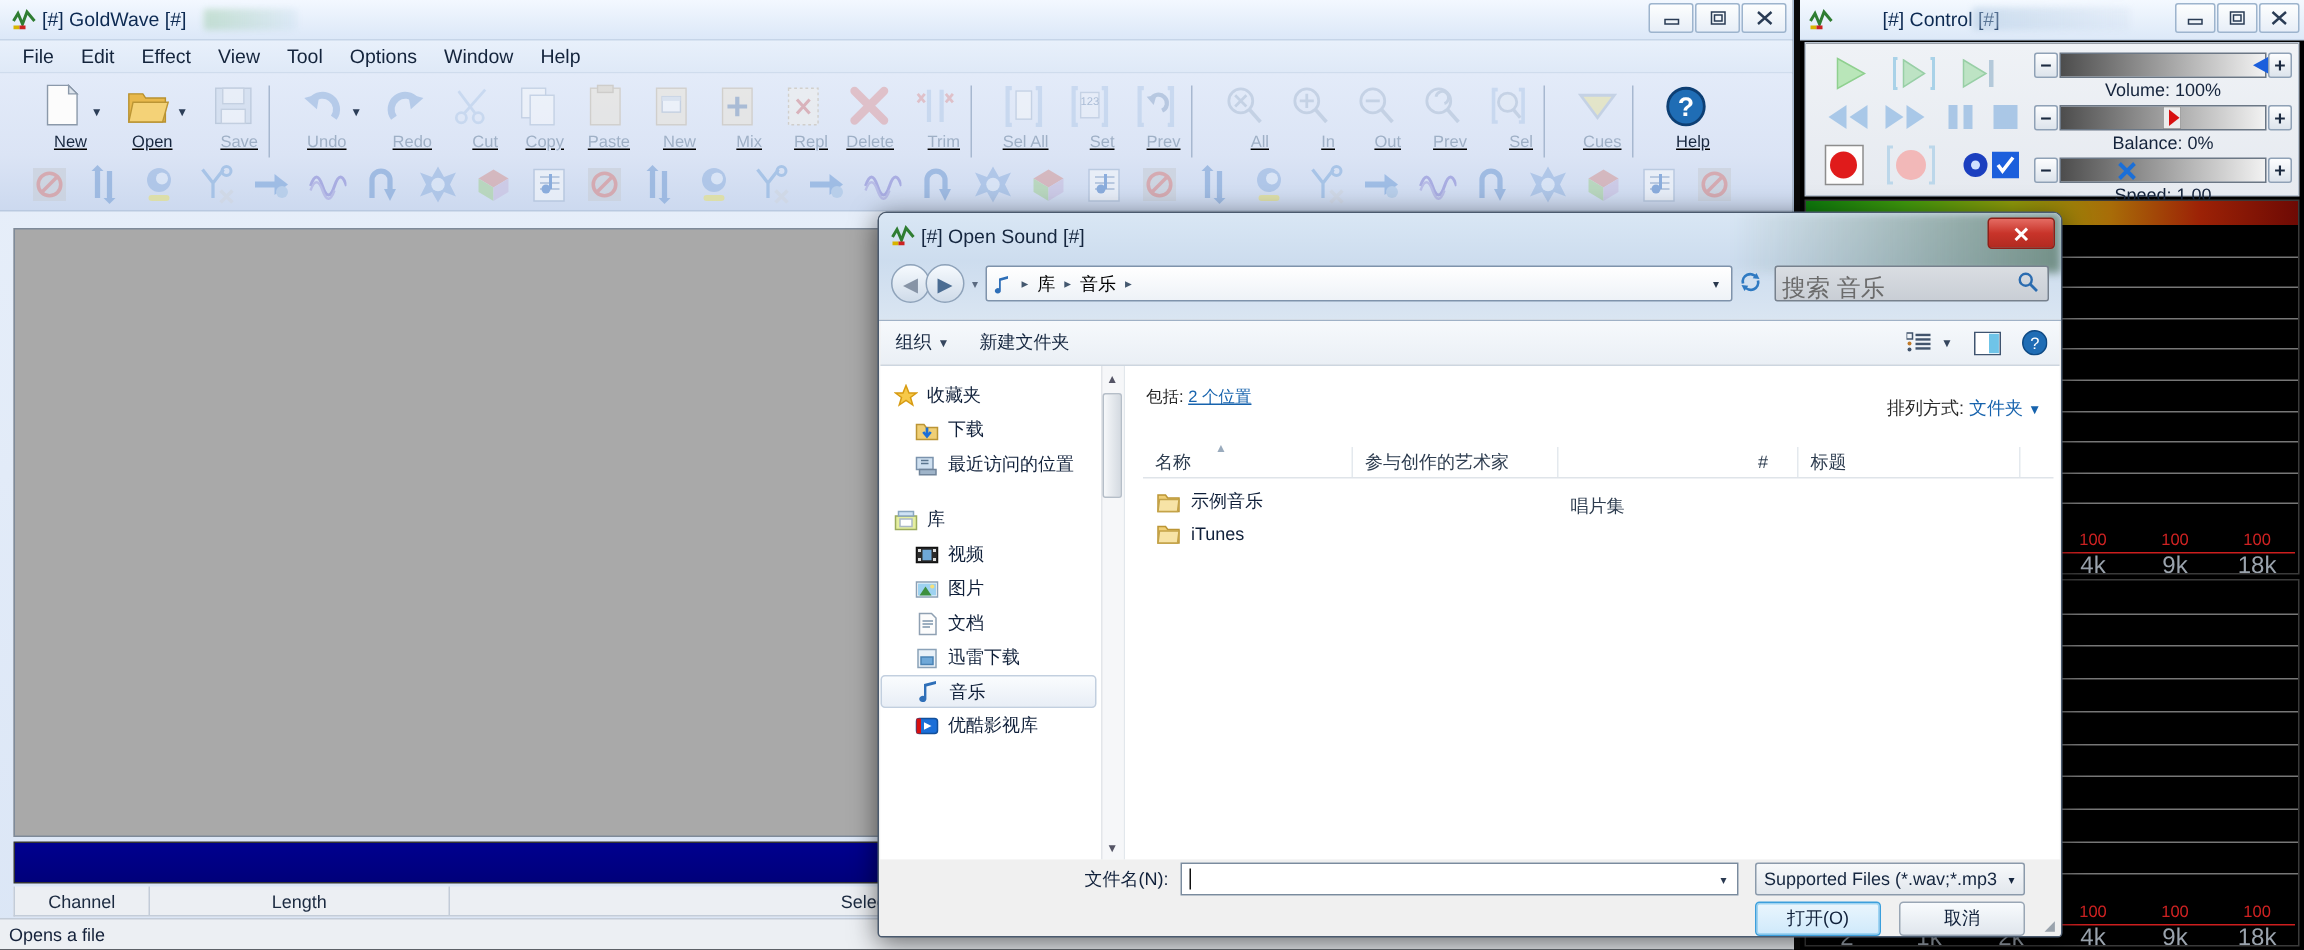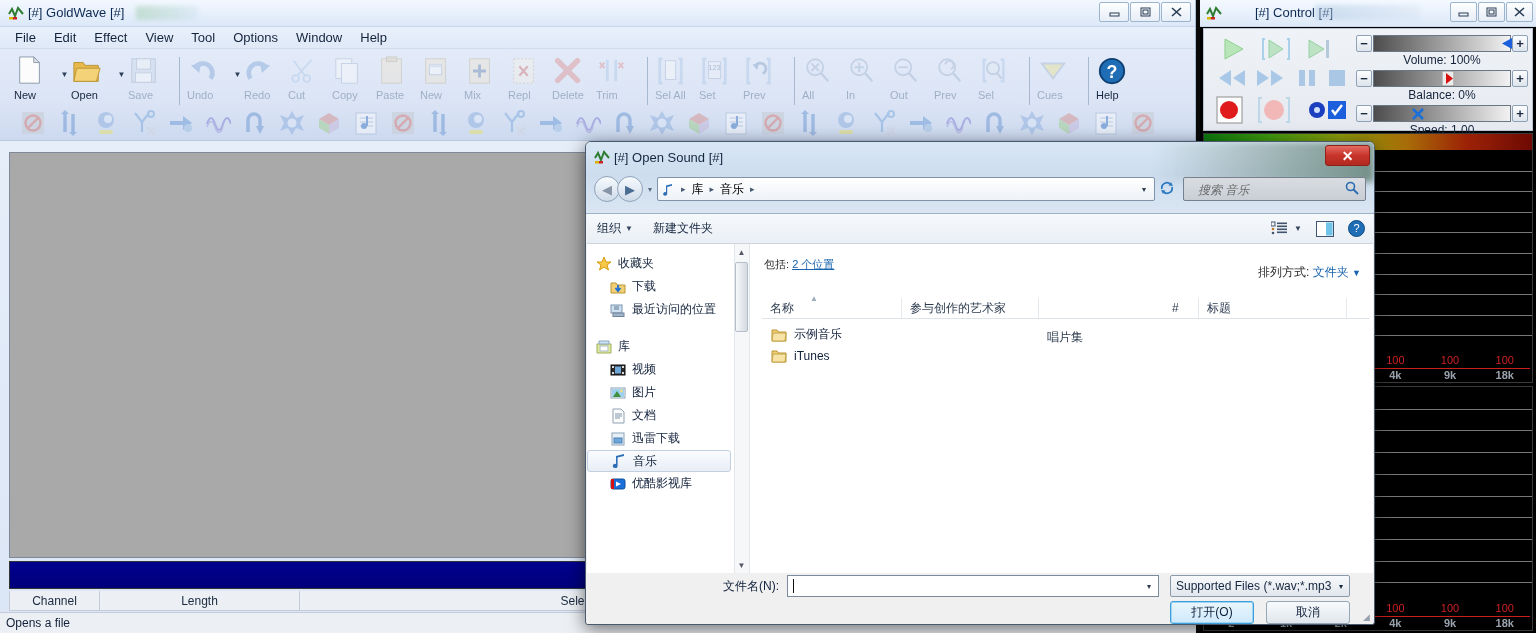--- a/index.html
+++ b/index.html
@@ -54,21 +54,21 @@
     padding: 2px 9px; font-size: 13px; color: #14243c; cursor: default;
   }
   .gw-toolbar {
     position: relative; height: 92px;
     background: linear-gradient(180deg,#e3ebf9 0%, #dbe4f5 60%, #ccd9ef 100%);
     border-bottom: 1px solid #b9c9e0;
     padding-left: 14px;
   }
   .gw-toolrow1 { position: absolute; left: 14px; top: 2px; display: flex; align-items: flex-end; height: 58px; }
   .tb-btn { width: 44px; height: 56px; position: relative; display: flex;
-            flex-direction: column; align-items: flex-start; justify-content: flex-start; }
+            flex-direction: column; align-items: flex-end; justify-content: flex-start; text-decoration: underline; }
   .tb-ico { width: 32px; height: 32px; margin-top: 2px; display:flex; align-items:center; justify-content:center;}
   .tb-lbl { font-size: 11px; color: #17273f; margin-top: 2px; }
   .tb-lbl.dim { color: #9fb0c6; }
   .tb-arrow {
     width: 13px; height: 56px; display: flex; align-items: center; justify-content: center;
     font-size: 8px; color: #2c3e58; padding-bottom: 14px;
   }
   .tb-sep { width: 1px; height: 48px; background: #a7b8d0; margin: 0 7px 4px 7px; }
   .gw-toolrow2 { position: absolute; left: 14px; top: 58px; display: flex; align-items: center; height: 32px; }
   .tb2 { width: 37px; height: 30px; display:flex; align-items:center; justify-content:center; opacity:0.62; }
@@ -148,21 +148,21 @@
     border: 1px solid #3a3a3a; overflow: hidden;
   }
   .meter-grad { position:absolute; left:0; top:0; width:100%; height:16px;
      background: linear-gradient(90deg,#0d7a0d 0%, #3f9a0d 20%, #8f9a0a 42%, #a86c08 62%, #9c2206 80%, #6e0a04 100%); }
   .meter-grid { position:absolute; left:0; right:0; height:1px; background:#777; }
   .meter-axis { position:absolute; left:0; right:0; bottom:0; height:28px; }
   .meter-nums { position:absolute; left:0; right:0; top:0; height:14px; display:flex; }
   .meter-nums span { flex:1; text-align:center; font-size:11px; color:#cf2222; }
   .meter-redline { position:absolute; left:2px; right:2px; top:14px; height:1px; background:#cc1e1e; }
   .meter-freqs { position:absolute; left:0; right:0; top:15px; height:14px; display:flex; }
-  .meter-freqs span { flex:1; text-align:center; font-size:11px; color:#9aa3ad;font-weight:bold; }
+  .meter-freqs span { flex:1; text-align:center; font-size:16px; color:#9aa3ad; }
 
   
   .dlg {
     position: absolute; left: 585px; top: 141px; width: 790px; height: 484px;
     background: #f0f0f0;
     border: 1px solid #4a5a6e;
     border-radius: 6px 6px 3px 3px;
     box-shadow: 0 4px 18px rgba(0,0,0,0.55);
   }
   .dlg-chrome {
@@ -203,21 +203,21 @@
   }
   .crumb { padding: 0 2px; }
   .crumb-sep { padding: 0 4px; color: #44586f; font-size: 9px; }
   .addr-dd { width: 16px; text-align: center; font-size: 8px; color: #29384d; border-left:1px solid #c3ced d; }
   .addr-refresh { width: 24px; text-align:center; color:#2f6fb0; font-size: 14px; }
   .search-box {
     width: 183px; height: 24px; margin-left: 4px; position: relative;
     background: linear-gradient(180deg,#d9dde2,#c9ced5);
     border: 1px solid #77818d; border-radius: 2px;
   }
-  .search-ph { position:absolute; left: 14px; top: 4px; font-size: 12px; color: #6b6b6b; font-style: italic; }
+  .search-ph { position:absolute; left: 4px; top: 4px; font-size: 16px; color: #6b6b6b; }
   .search-ico { position:absolute; right: 6px; top: 3px; color:#2b6cb0; font-size: 13px; }
 
   .dlg-cmdbar {
     position: absolute; left: 1px; top: 72px; right: 1px; height: 30px;
     background: linear-gradient(180deg,#f6f9fc,#eaeff5);
     border-bottom: 1px solid #cdd6e0;
     display: flex; align-items: center; padding-left: 10px;
   }
   .cmd-item { font-size: 12px; color: #15263f; margin-right: 20px; display:flex; align-items:center; }
   .cmd-caret { font-size: 8px; margin-left: 4px; color:#35465e; }

